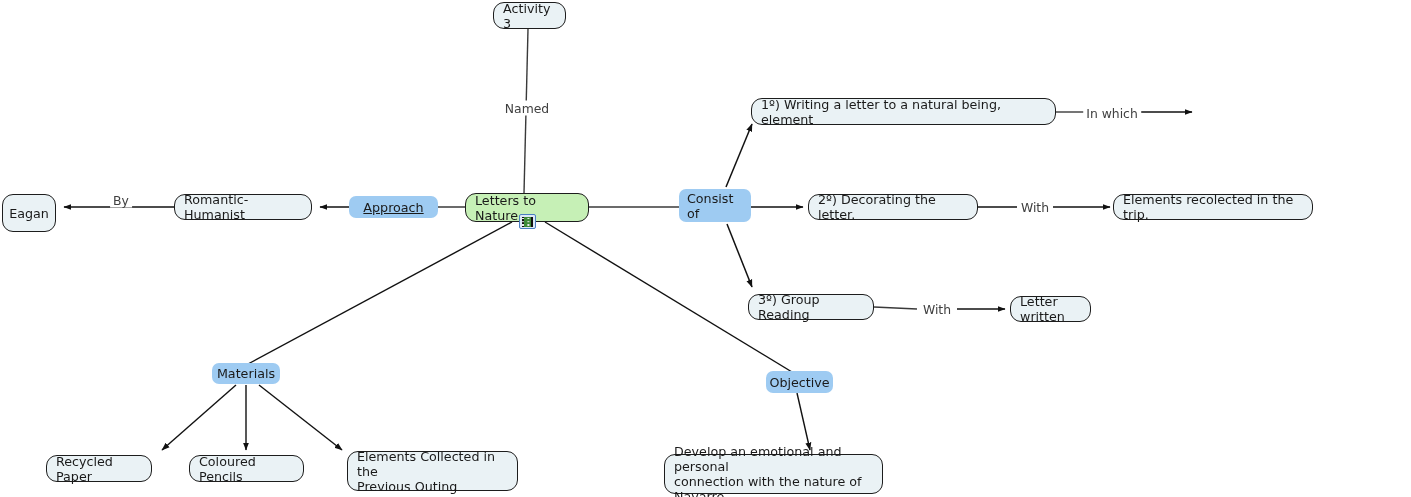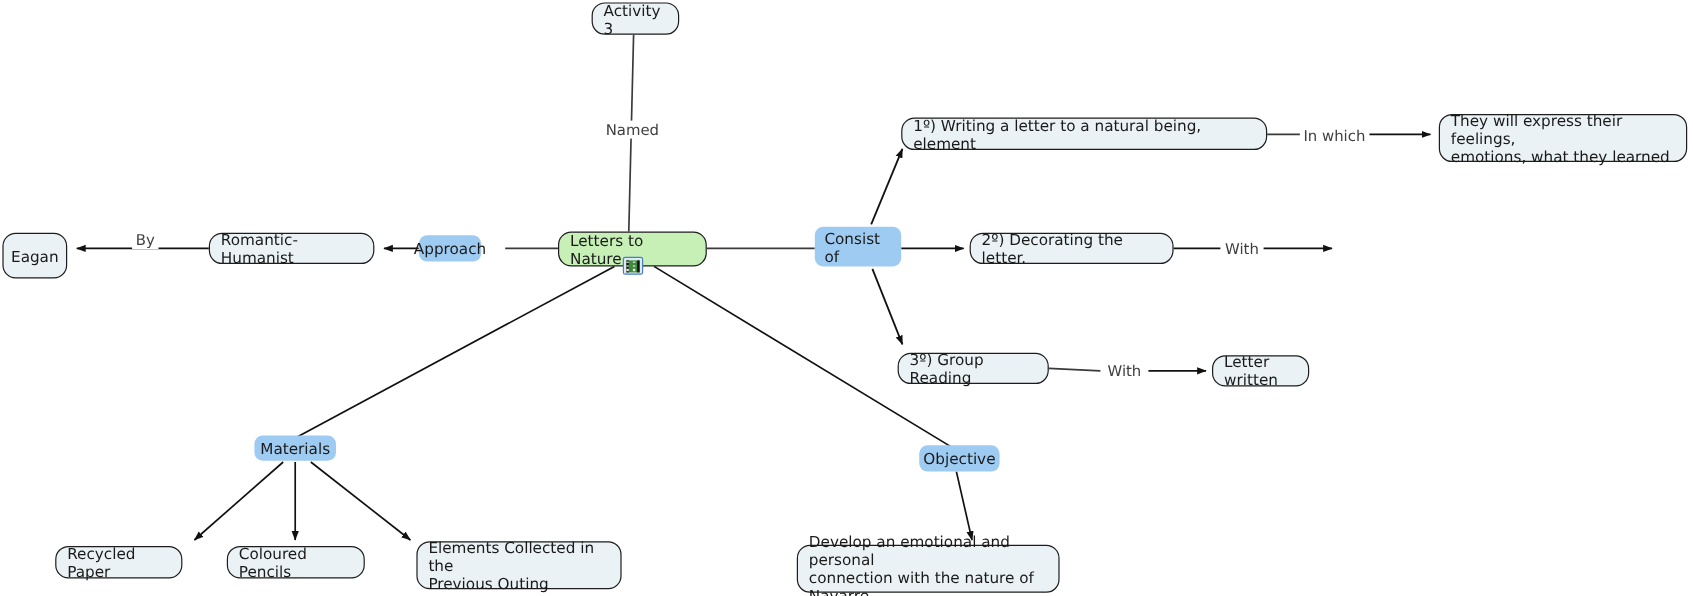--- a/index.html
+++ b/index.html
@@ -146,35 +146,34 @@
   </svg>
 
   <div class="node concept" style="left:493px; top:2px; width:73px; height:27px;">Activity 3</div>
 
   <div class="node root" style="left:465px; top:193px; width:124px; height:29px;">Letters to Nature</div>
 
   <div class="film-icon" style="left:519px; top:214px;">
     <div class="strip"></div>
   </div>
 
-  <div class="node linkbox" style="left:349px; top:196px; width:52px; height:22px;">Approach</div>
+  <div class="node linkbox" style="left:349px; top:196px; width:89px; height:22px;text-decoration:underline;">Approach</div>
 
   <div class="node concept" style="left:174px; top:194px; width:138px; height:26px;">Romantic-Humanist</div>
 
   <div class="node concept" style="left:2px; top:194px; width:54px; height:38px;">Eagan</div>
 
   <div class="node linkbox" style="left:679px; top:189px; width:72px; height:33px;">Consist of</div>
 
   <div class="node concept" style="left:751px; top:98px; width:305px; height:27px;">1º) Writing a letter to a natural being, element</div>
 
-  <div class="node concept" style="left:1199px; top:95px; width:207px; height:40px;">They will express their feelings,
-emotions, what they learned</div>
 
   <div class="node concept" style="left:808px; top:194px; width:170px; height:26px;">2º) Decorating the letter.</div>
 
+  <div class="node concept" style="left:1113px; top:194px; width:200px; height:26px;">Elements recolected in the trip.</div>
 
   <div class="node concept" style="left:748px; top:294px; width:126px; height:26px;">3º) Group Reading</div>
 
   <div class="node concept" style="left:1010px; top:296px; width:81px; height:26px;">Letter written</div>
 
   <div class="node linkbox" style="left:212px; top:363px; width:68px; height:21px;">Materials</div>
 
   <div class="node concept" style="left:46px; top:455px; width:106px; height:27px;">Recycled Paper</div>
 
   <div class="node concept" style="left:189px; top:455px; width:115px; height:27px;">Coloured Pencils</div>

